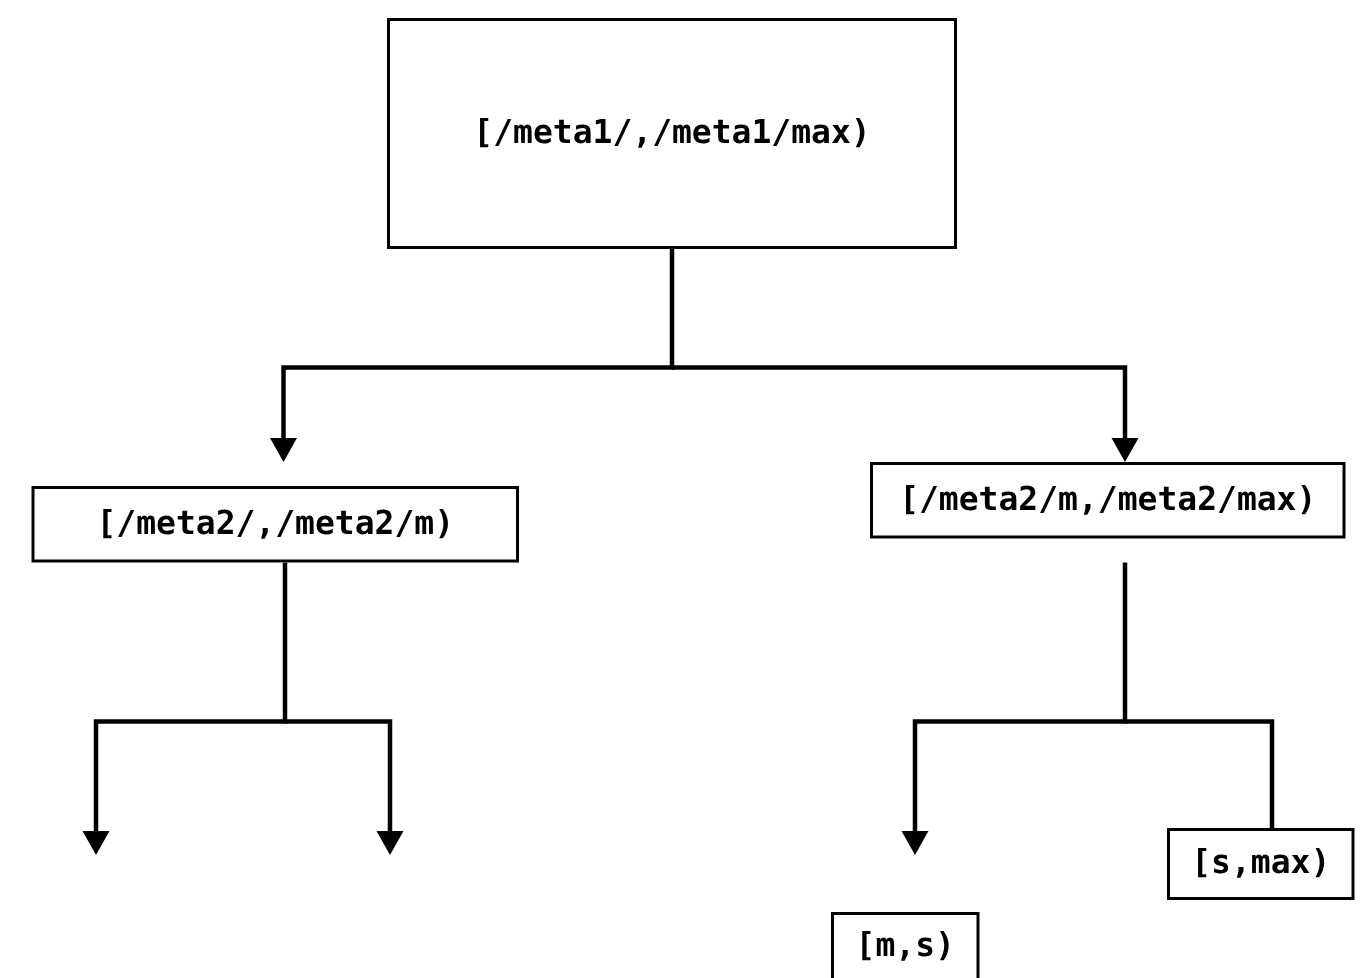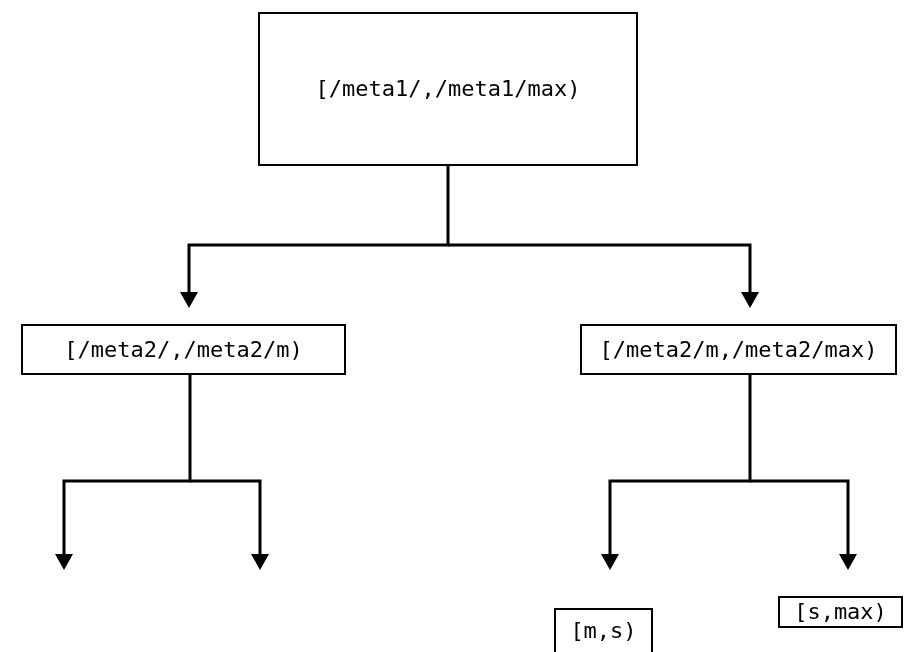--- a/index.html
+++ b/index.html
@@ -34,20 +34,21 @@
     display: flex;
     align-items: center;
     justify-content: center;
     color: #000000;
     white-space: pre;
     letter-spacing: 0px;
   }
   .node-label {
     display: block;
     line-height: 1;
+    font-weight: bold;
   }
   .node-root      { font-size: 22px; }
   .node-internal  { font-size: 22px; }
   .node-leaf      { font-size: 22px; }
 </style>
 </head>
 <body>
 
 <div id="canvas">
 
@@ -82,27 +83,27 @@
   </svg>
 
   <div class="node node-root" style="left:258px; top:12px; width:380px; height:154px;">
     <span class="node-label">[/meta1/,/meta1/max)</span>
   </div>
 
   <div class="node node-internal" style="left:21px; top:324px; width:325px; height:51px;">
     <span class="node-label">[/meta2/,/meta2/m)</span>
   </div>
 
-  <div class="node node-internal" style="left:580px; top:324px; width:317px; height:51px;">
+  <div class="node node-internal" style="left:580px; top:308px; width:317px; height:51px;">
     <span class="node-label">[/meta2/m,/meta2/max)</span>
   </div>
 
 
 
   <div class="node node-leaf" style="left:554px; top:586px; width:99px; height:46px;margin-top:22px;">
     <span class="node-label">[m,s)</span>
   </div>
 
-  <div class="node node-leaf" style="left:778px; top:596px; width:125px; height:32px;">
+  <div class="node node-leaf" style="left:778px; top:552px; width:125px; height:48px;">
     <span class="node-label">[s,max)</span>
   </div>
 
 </div>
 
 </body></html>

